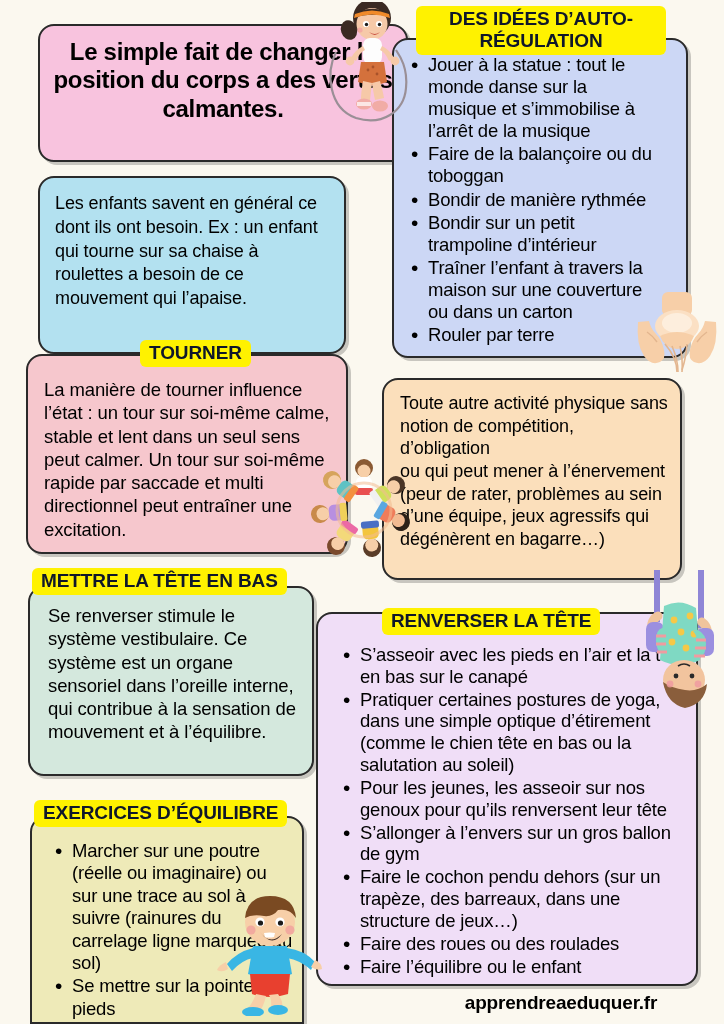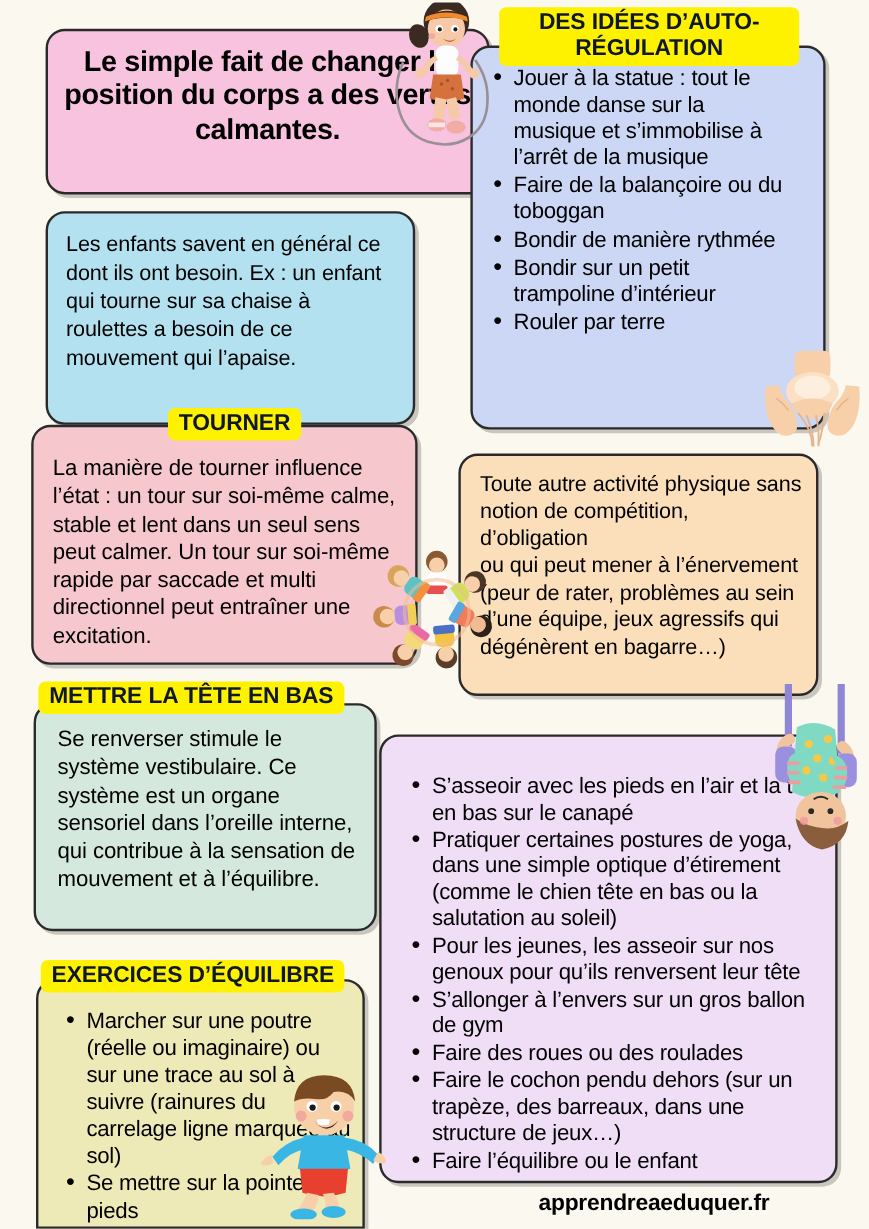--- a/index.html
+++ b/index.html
@@ -120,21 +120,21 @@
   #balance-card{
     left:30px;top:816px;width:274px;height:208px;
     background:#eeeab8;
     border-bottom-left-radius:0;border-bottom-right-radius:0;
   }
   #balance-card .body{padding:22px 8px 4px 18px;}
   #balance-card ul li{font-size:18.5px;line-height:1.21;}
   #balance-header{left:34px;top:800px;}
 
   #footer{
-    position:absolute;left:402px;top:992px;width:286px;
+    position:absolute;left:418px;top:992px;width:286px;
     text-align:center;
     font-weight:bold;font-size:19px;letter-spacing:-0.2px;
   }
 
   
   .art{position:absolute;z-index:8;pointer-events:none;}
   #art-jumprope{left:322px;top:2px;width:100px;height:132px;}
   #art-massage{left:634px;top:292px;width:86px;height:84px;}
   #art-circle{left:308px;top:452px;width:112px;height:112px;}
   #art-hanging{left:636px;top:570px;width:88px;height:140px;}
@@ -154,20 +154,21 @@
   </div>
 
   <div class="hl two" id="ideas-header">DES IDÉES D’AUTO-RÉGULATION</div>
   <div class="card" id="ideas-card">
     <div class="body">
       <ul>
         <li>Jouer à la statue : tout le monde danse sur la musique et s’immobilise à l’arrêt de la musique</li>
         <li>Faire de la balançoire ou du toboggan</li>
         <li>Bondir de manière rythmée</li>
         <li>Bondir sur un petit trampoline d’intérieur</li>
+        <li>Traîner l’enfant à travers la maison sur une couverture ou dans un carton</li>
         <li>Rouler par terre</li>
       </ul>
     </div>
   </div>
 
   <div class="card" id="tourner-card">
     <div class="body">La manière de tourner influence l’état : un tour sur soi-même calme, stable et lent dans un seul sens peut calmer. Un tour sur soi-même rapide par saccade et multi directionnel peut entraîner une excitation.</div>
   </div>
   <div class="hl" id="tourner-header">TOURNER</div>
 
@@ -181,26 +182,27 @@
   </div>
   <div class="hl" id="vestib-header">METTRE LA TÊTE EN BAS</div>
 
   <div class="card" id="renverser-card">
     <div class="body">
       <ul>
         <li>S’asseoir avec les pieds en l’air et la tête en bas sur le canapé</li>
         <li>Pratiquer certaines postures de yoga, dans une simple optique d’étirement (comme le chien tête en bas ou la salutation au soleil)</li>
         <li>Pour les jeunes, les asseoir sur nos genoux pour qu’ils renversent leur tête</li>
         <li>S’allonger à l’envers sur un gros ballon de gym</li>
+        <li>Faire le cochon pendu dehors (sur un trapèze, des barreaux, dans une structure de jeux…)</li>
         <li>Faire des roues ou des roulades</li>
-        <li>Faire le cochon pendu dehors (sur un trapèze, des barreaux, dans une structure de jeux…)</li>
         <li>Faire l’équilibre ou le enfant</li>
       </ul>
     </div>
   </div>
+  <div class="hl" id="renverser-header">RENVERSER LA TÊTE</div>
 
   <div class="card" id="balance-card">
     <div class="body">
       <ul>
         <li>Marcher sur une poutre (réelle ou imaginaire) ou sur une trace au sol à suivre (rainures du carrelage ligne marquée au sol)</li>
         <li>Se mettre sur la pointe des pieds</li>
       </ul>
     </div>
   </div>
   <div class="hl" id="balance-header">EXERCICES D’ÉQUILIBRE</div>

